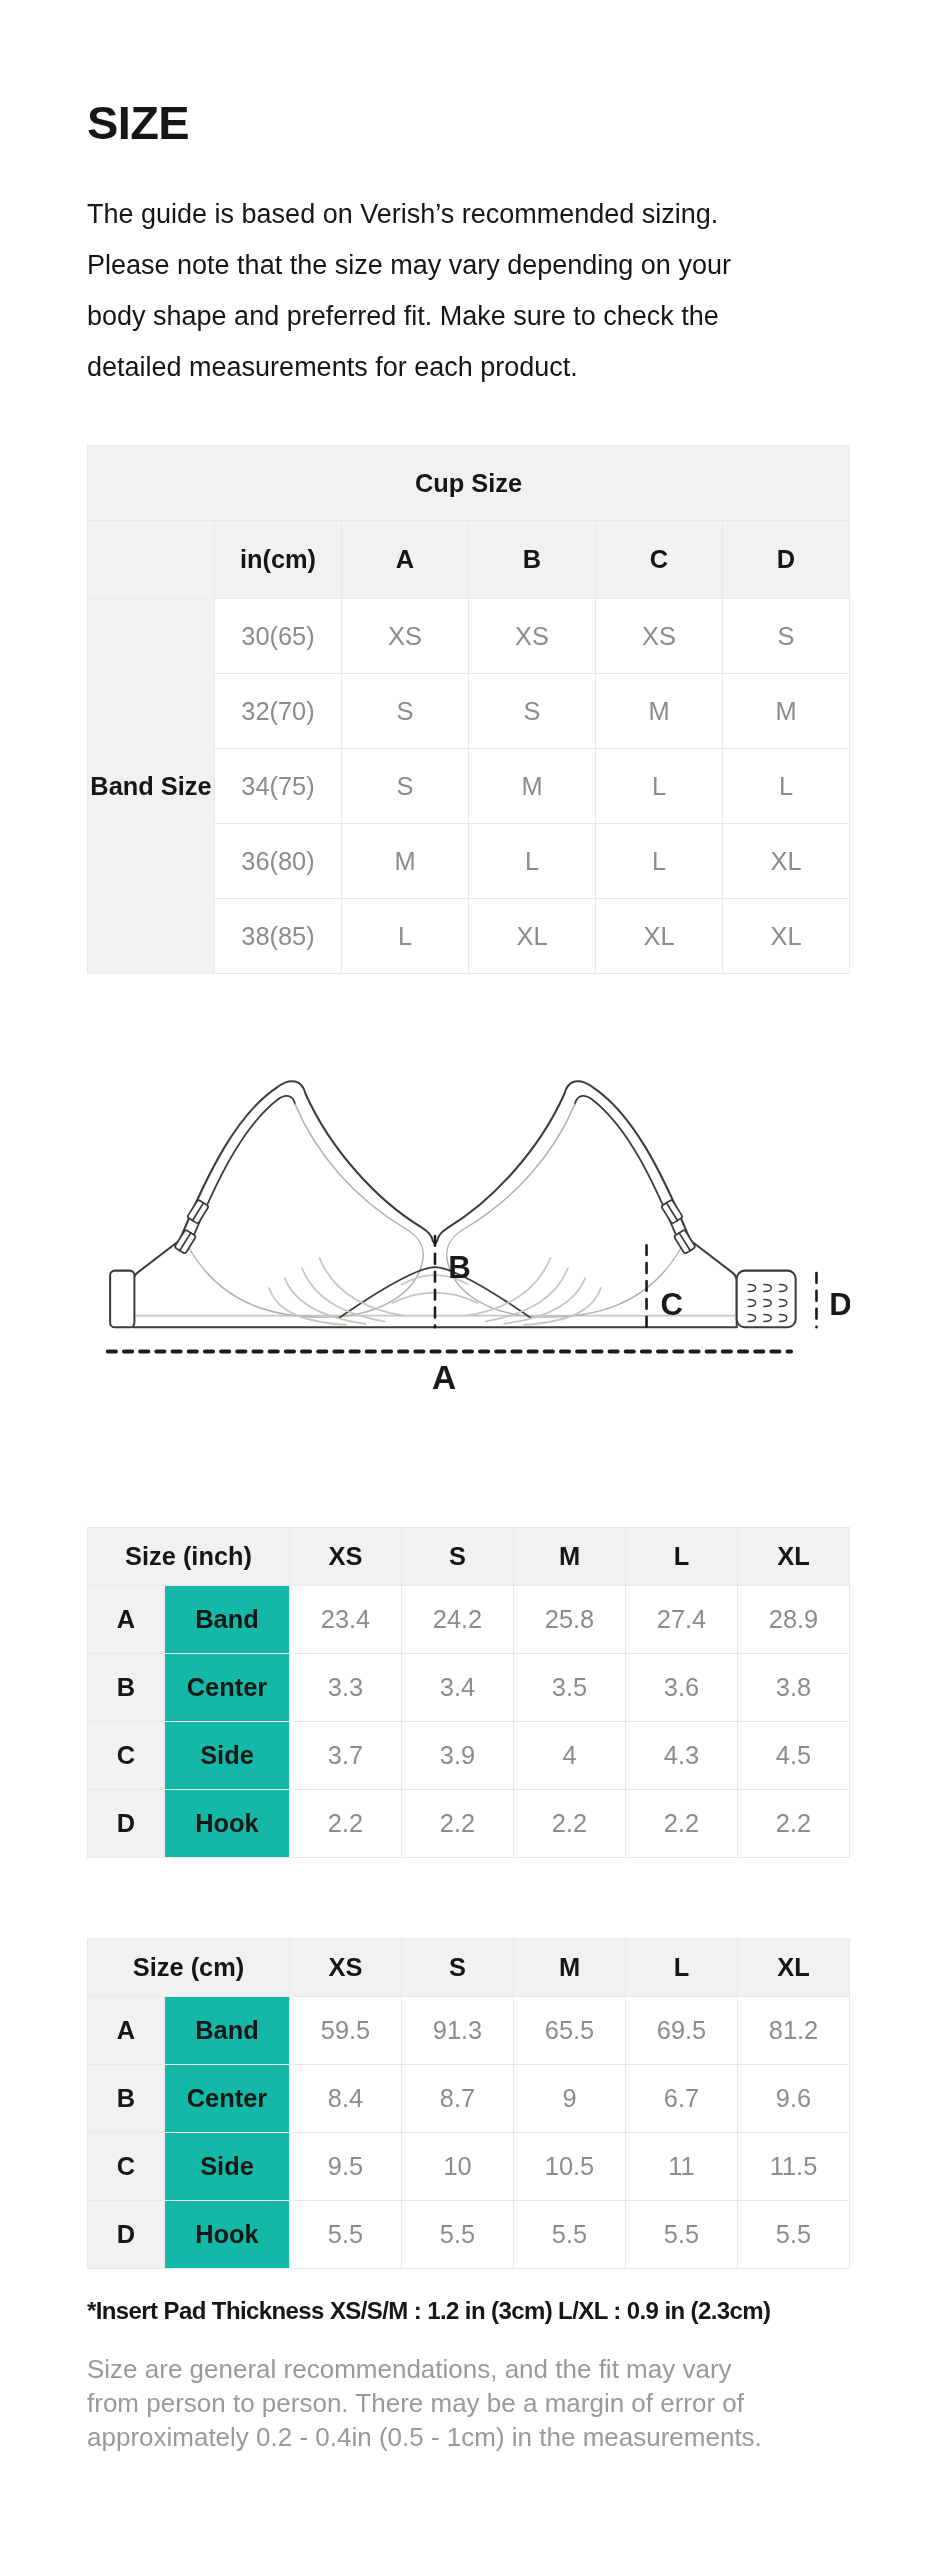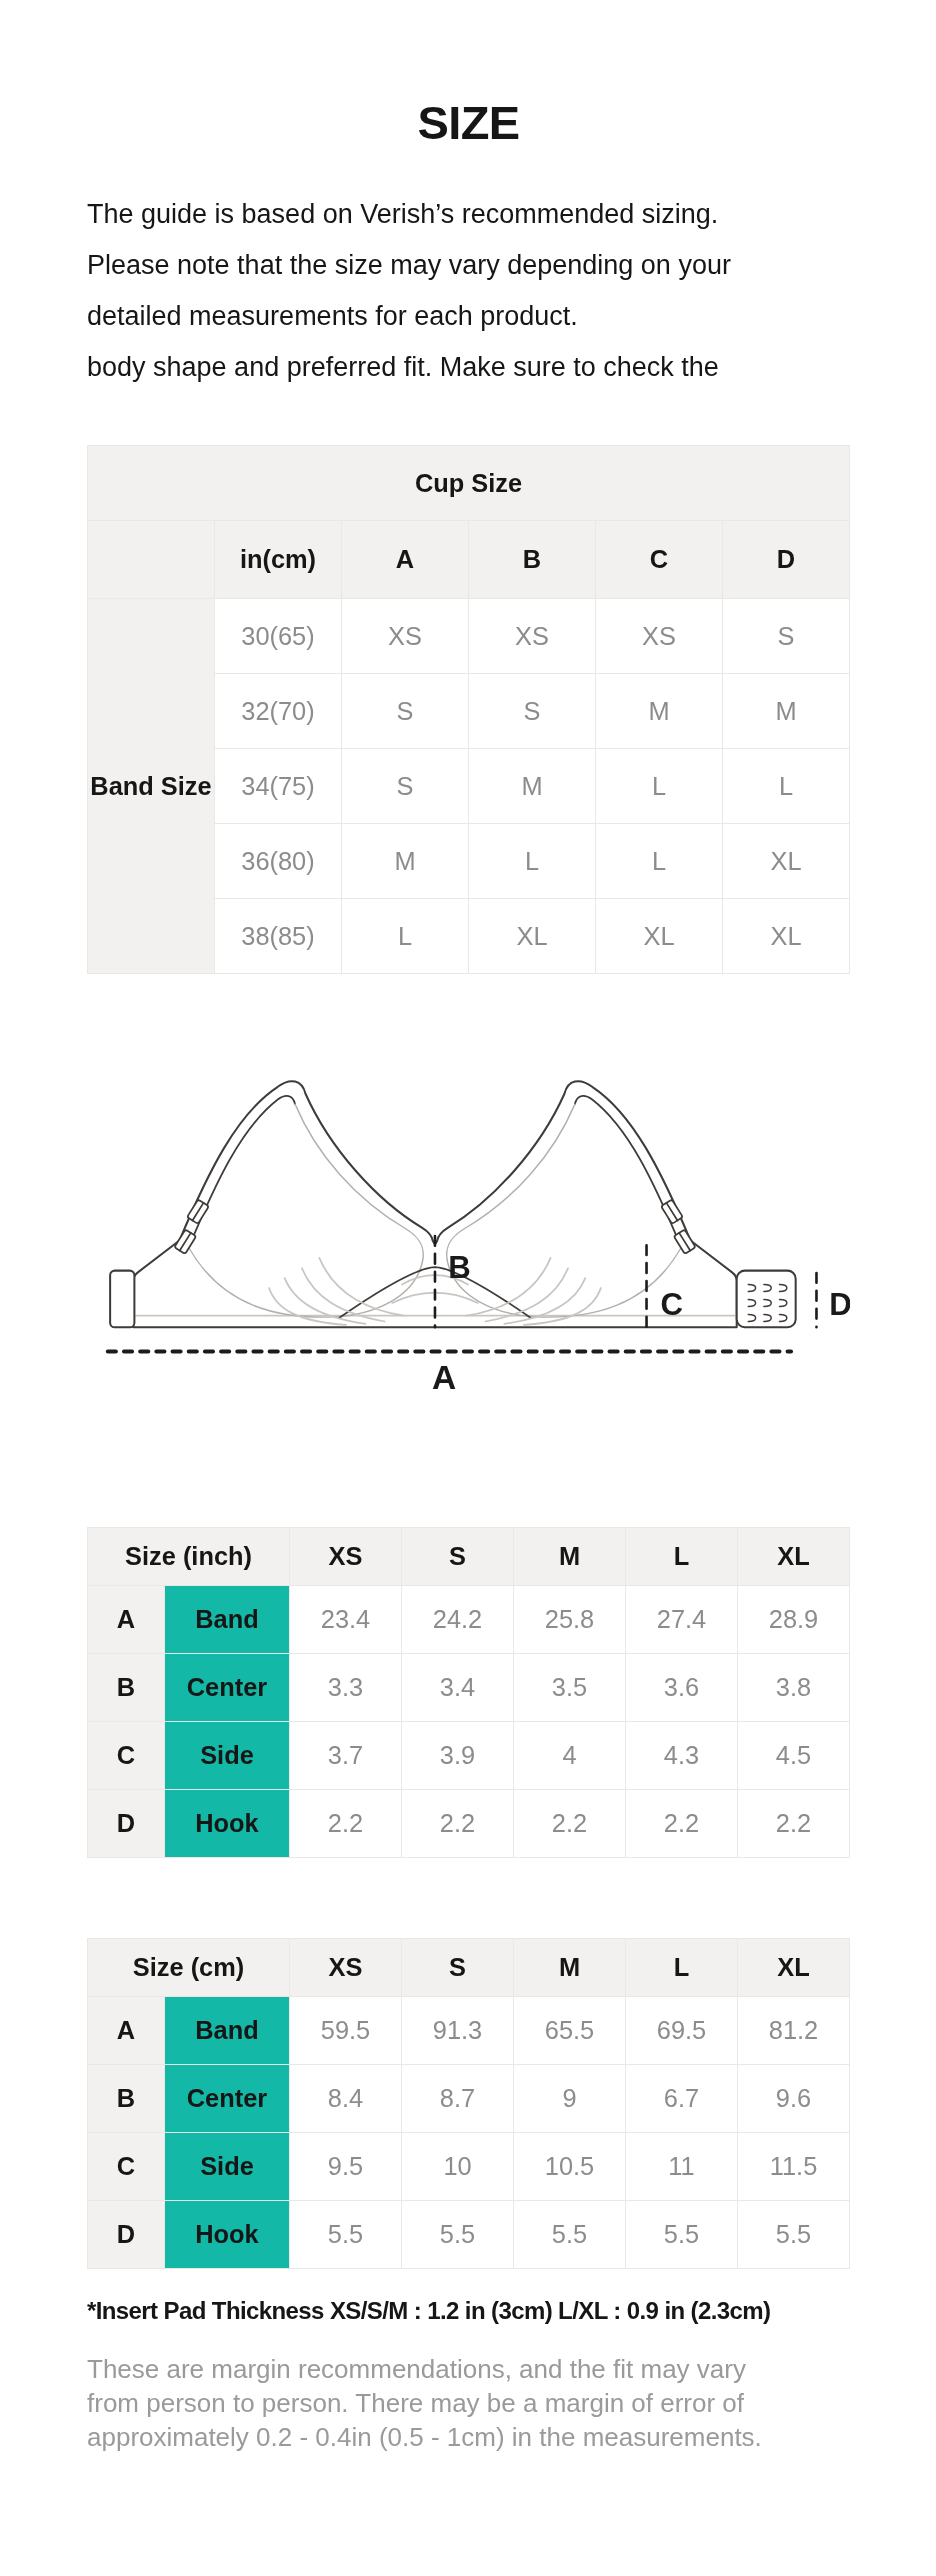--- a/index.html
+++ b/index.html
@@ -3,21 +3,21 @@
 <meta charset="utf-8">
 <style>
   html,body{margin:0;padding:0;}
   body{
     width:937px;height:2576px;background:#ffffff;
     font-family:"Liberation Sans", sans-serif;color:#161616;
     overflow:hidden;
   }
   .content{width:763px;margin:0 auto;}
   .page-title{
-    margin:0;padding-top:99px;text-align:center;
+    margin:0;padding-top:99px;text-align:left;
     font-size:47px;font-weight:700;letter-spacing:-0.6px;line-height:1;
   }
   .intro{margin-top:43px;text-align:left;font-size:27px;line-height:51px;color:#161616;}
   table.tbl{
     border-collapse:collapse;table-layout:fixed;width:763px;
     font-size:25.4px;
     border-radius:7px;
   }
   table.tbl td{
     border:1.2px solid #eae8e5;text-align:center;vertical-align:middle;
@@ -45,22 +45,22 @@
 </head>
 <body>
 
 <div class="content">
 
   <h1 class="page-title">SIZE</h1>
 
   <div class="intro">
     <div>The guide is based on Verish’s recommended sizing.</div>
     <div>Please note that the size may vary depending on your</div>
+    <div>body shape and preferred fit. Make sure to check the</div>
     <div>detailed measurements for each product.</div>
-    <div>body shape and preferred fit. Make sure to check the</div>
   </div>
 
   <table class="tbl tbl-cup">
     <colgroup>
       <col style="width:127px">
         <col style="width:127px">
         <col style="width:127px">
       <col style="width:127px">
         <col style="width:127px">
         <col style="width:127px">
@@ -309,19 +309,19 @@
       <td class="val">5.5</td>
       <td class="val">5.5</td>
       <td class="val">5.5</td>
     </tr>
   </tbody>
     </table>
 
   <div class="fn-bold">*Insert Pad Thickness XS/S/M : 1.2 in (3cm) L/XL : 0.9 in (2.3cm)</div>
 
   <div class="fn-gray">
-    <div>These are margin recommendations, and the fit may vary</div>
+    <div>Size are general recommendations, and the fit may vary</div>
     <div>from person to person. There may be a margin of error of</div>
     <div>approximately 0.2 - 0.4in (0.5 - 1cm) in the measurements.</div>
   </div>
 
 </div>
 
 
 </body></html>

